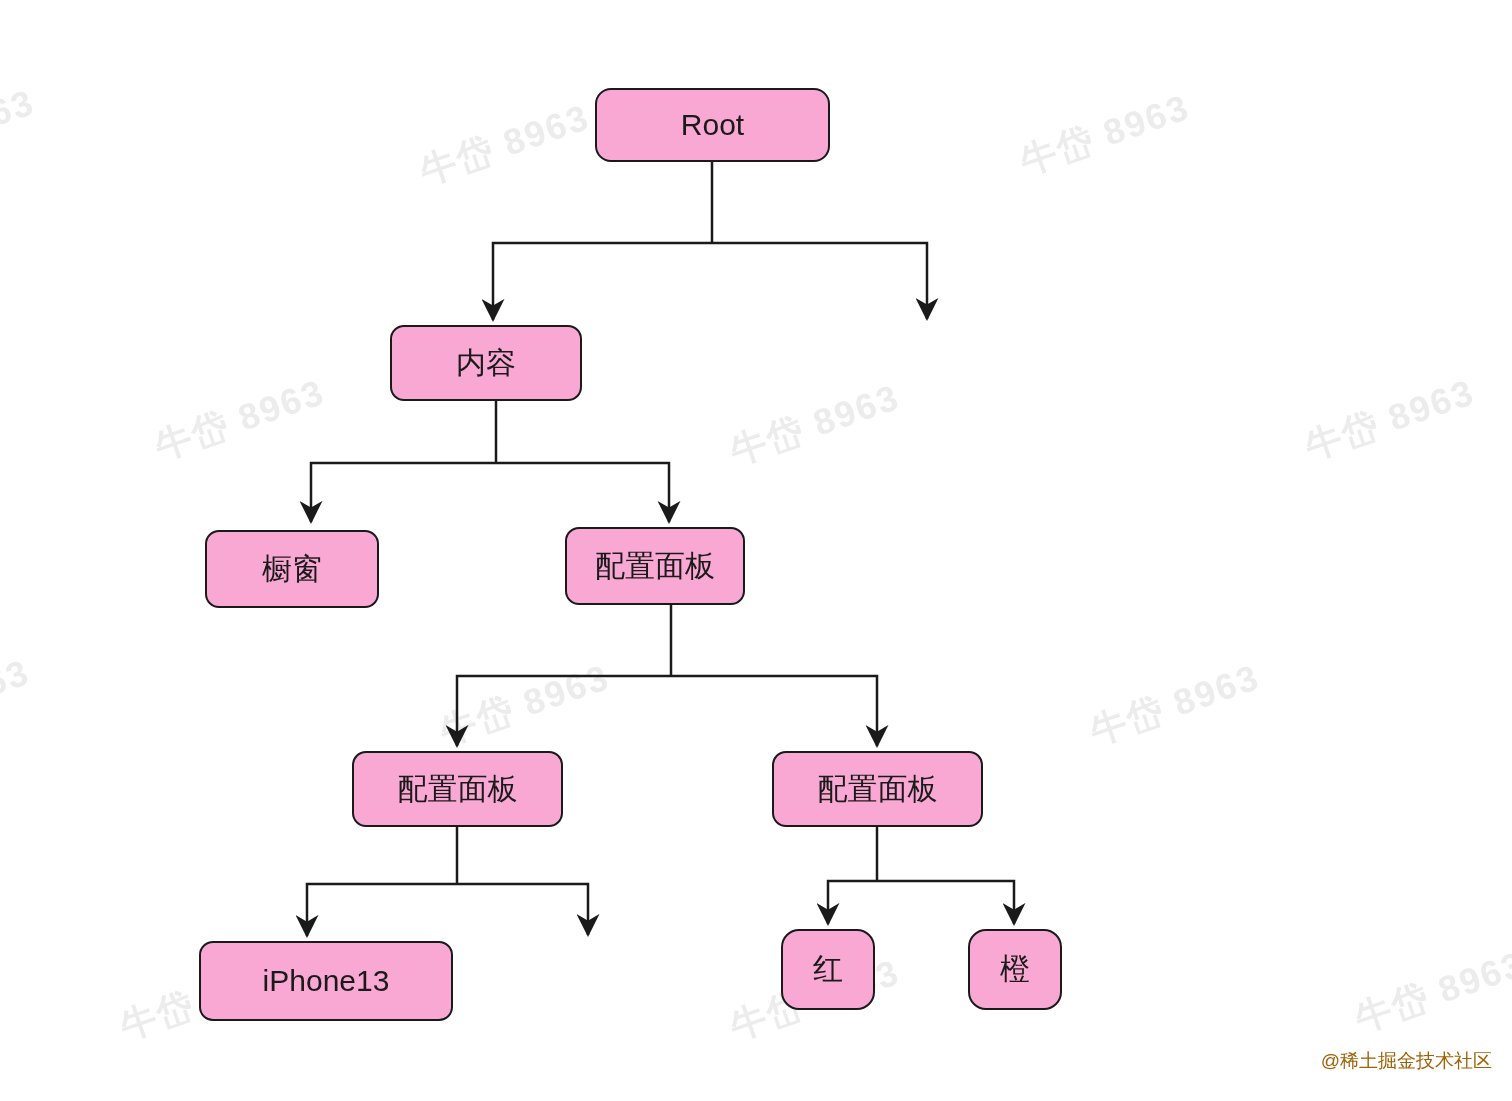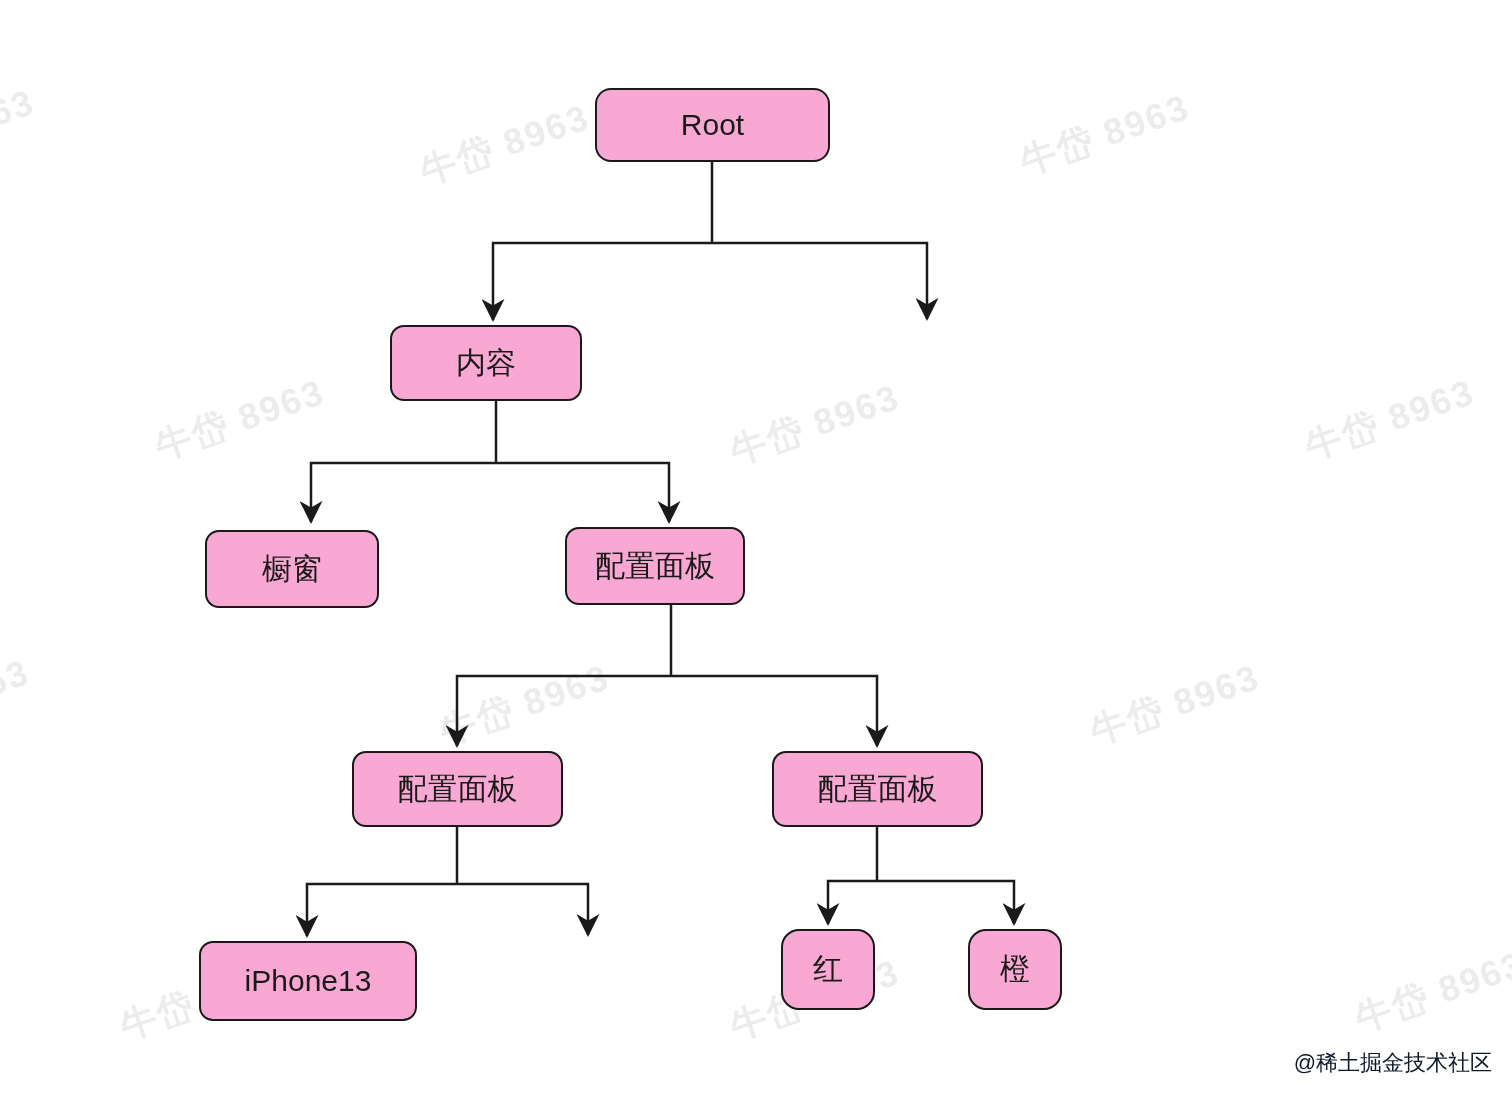--- a/index.html
+++ b/index.html
@@ -32,22 +32,22 @@
     white-space:nowrap;
     transform:translate(-50%,-50%) rotate(-19deg);
     z-index:1;
     user-select:none;
     letter-spacing:2px;
   }
   .credit{
     position:absolute;
     right:20px;
     top:1048px;
-    color:#0f172a;
-    font-size:22px;
+    color:#a16207;
+    font-size:19px;
     z-index:4;
   }
 </style>
 </head>
 <body>
 
 <div id="canvas">
 
   <span class="watermark" style="left:-50px;top:130px">牛岱 8963</span>
   <span class="watermark" style="left:505px;top:145px">牛岱 8963</span>
@@ -98,21 +98,21 @@
 
 
   <div class="node" style="left:205px;top:530px;width:174px;height:78px">橱窗</div>
 
   <div class="node" style="left:565px;top:527px;width:180px;height:78px">配置面板</div>
 
   <div class="node" style="left:352px;top:751px;width:211px;height:76px">配置面板</div>
 
   <div class="node" style="left:772px;top:751px;width:211px;height:76px">配置面板</div>
 
-  <div class="node" style="left:199px;top:941px;width:218px;height:80px">iPhone13</div>
+  <div class="node" style="left:199px;top:941px;width:254px;height:80px">iPhone13</div>
 
 
   <div class="node small" style="left:781px;top:929px;width:94px;height:81px">红</div>
 
   <div class="node small" style="left:968px;top:929px;width:94px;height:81px">橙</div>
 
   <div class="credit">@稀土掘金技术社区</div>
 
 </div>
 

